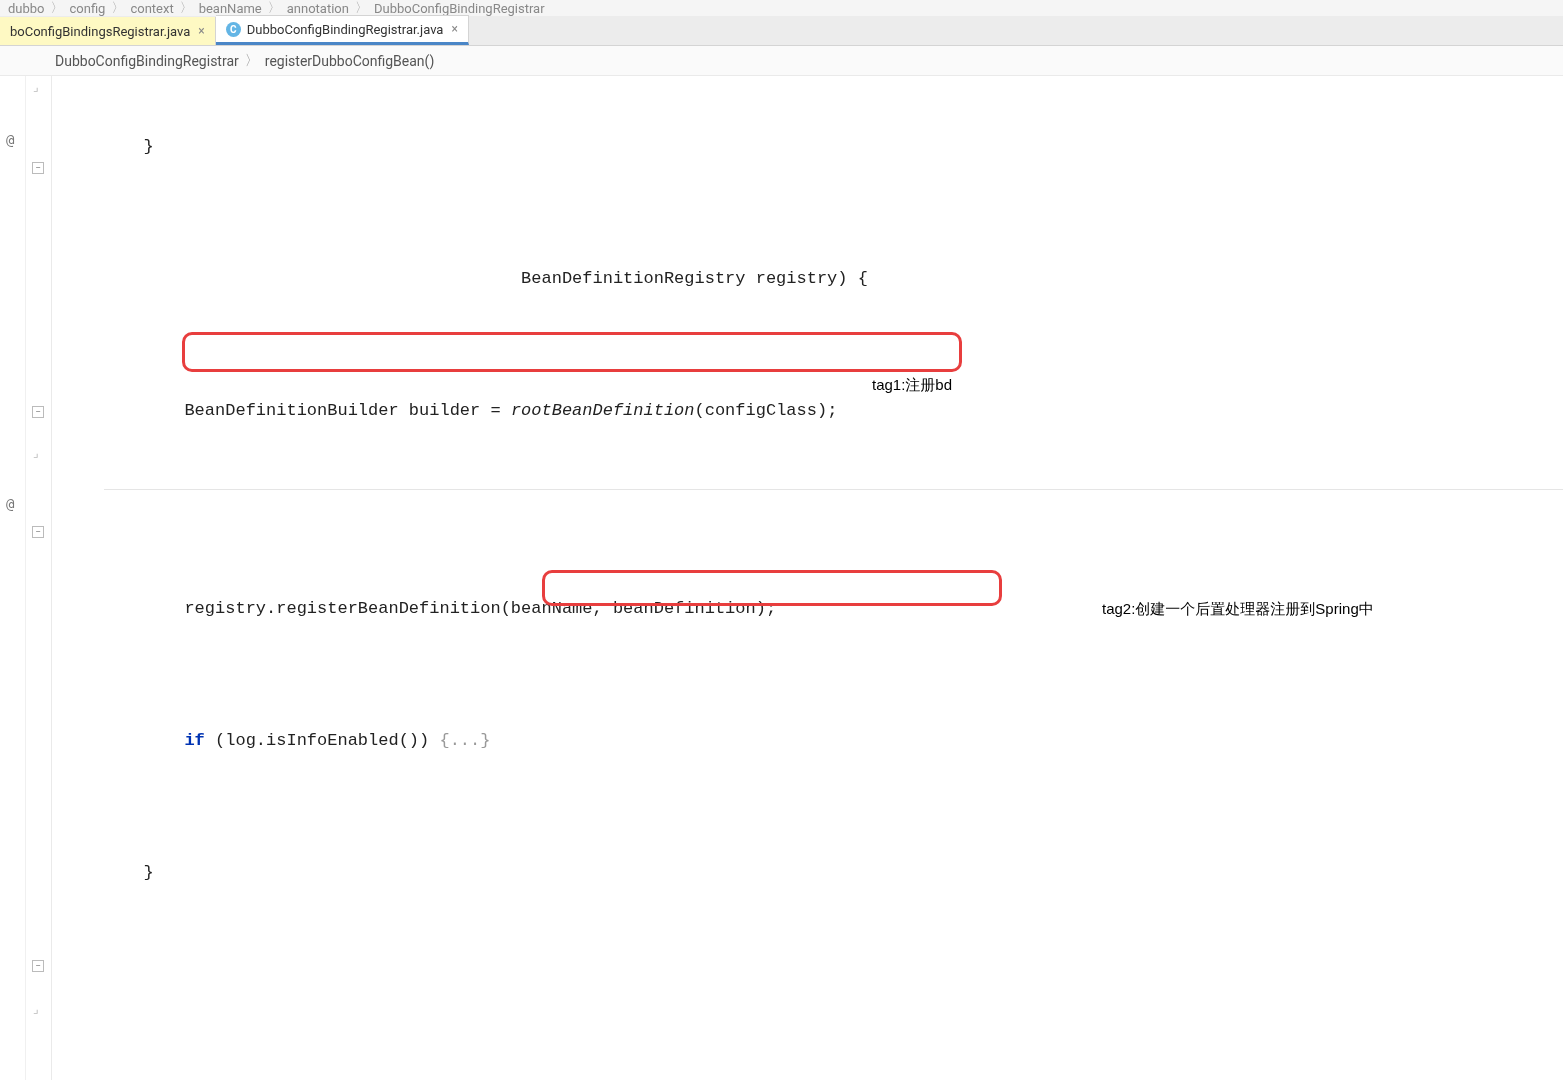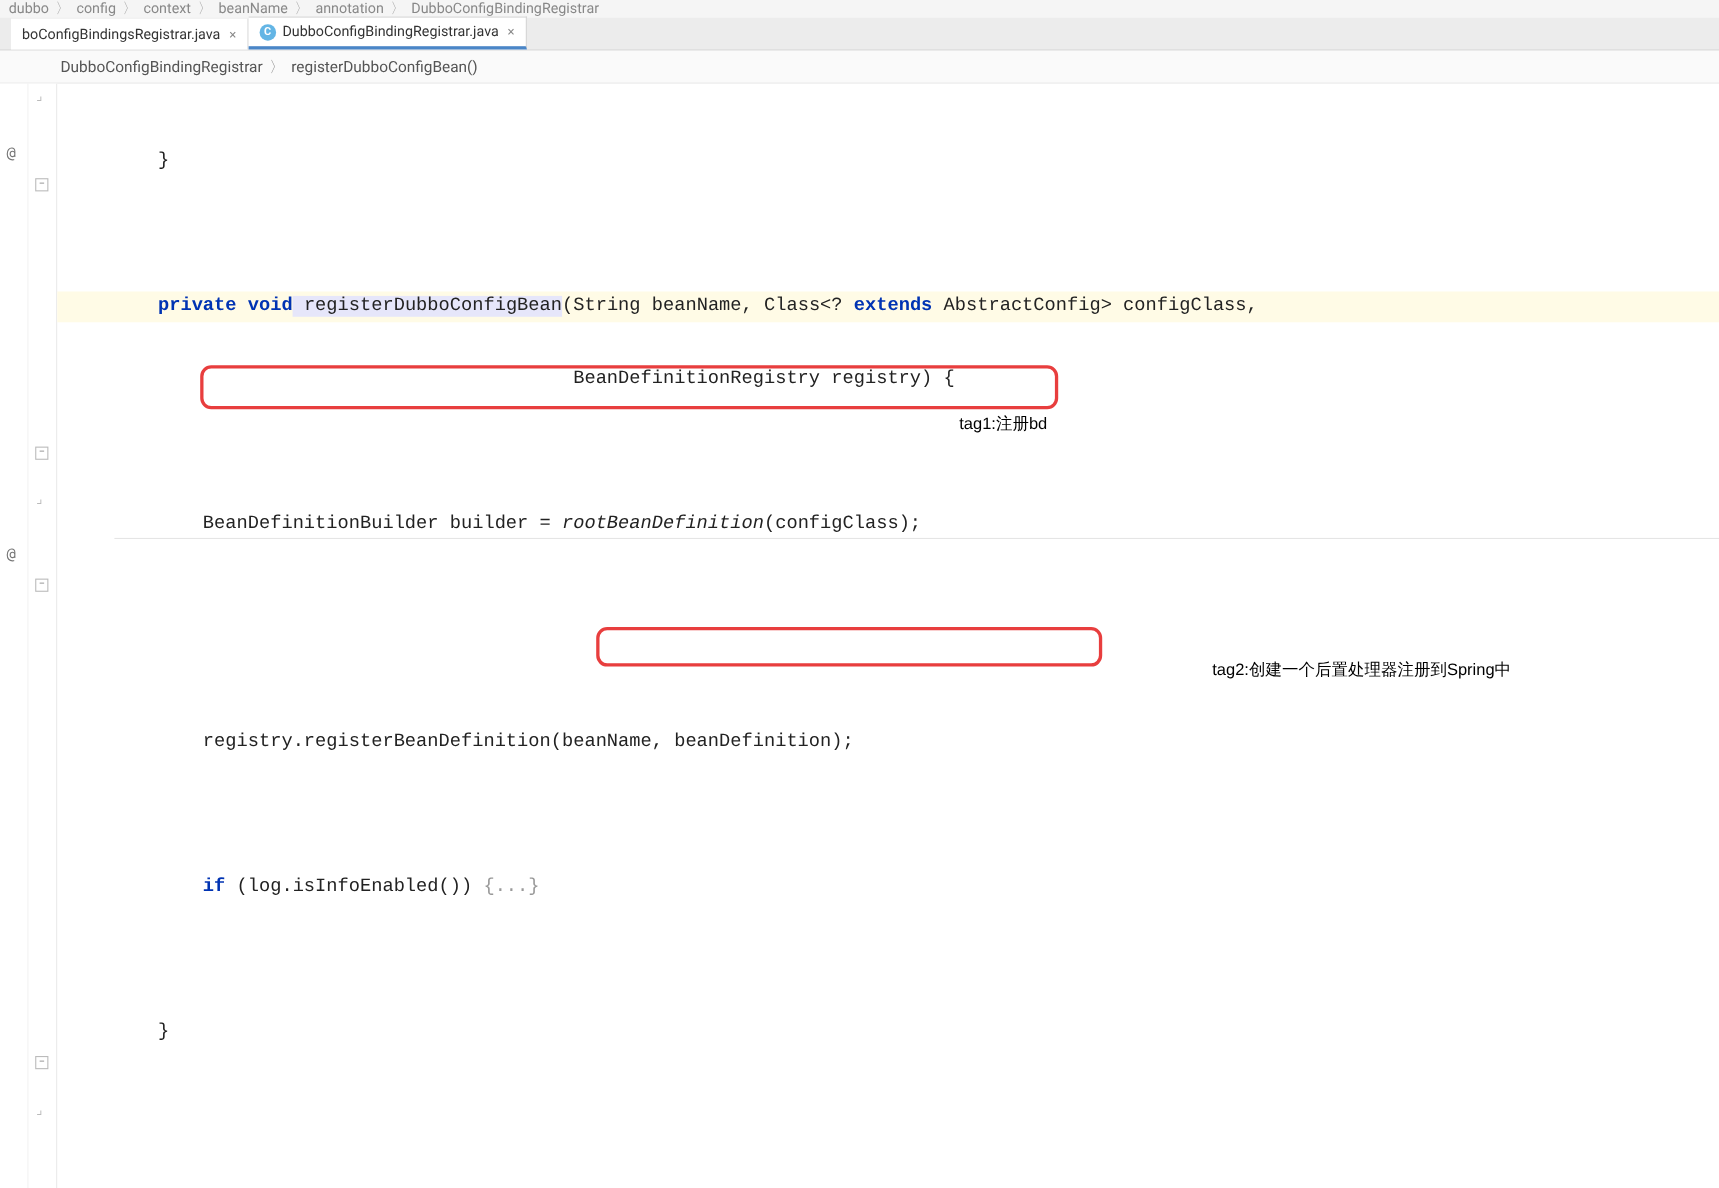--- a/index.html
+++ b/index.html
@@ -33,21 +33,21 @@
     .tab {
       display: flex;
       align-items: center;
       height: 28px;
       padding: 0 10px;
       font-size: 13px;
       color: #333;
       border-right: 1px solid #d4d4d4;
       cursor: pointer;
     }
-    .tab.inactive { background: #ffffff; margin-left: 10px; }
+    .tab.inactive { background: #fef9c3; }
     .tab.active { background: #ffffff; border-top: 1px solid #d4d4d4; border-bottom: 3px solid #4a86c7; height: 30px;}
     .tab .ficon {
       width: 15px; height: 15px; border-radius: 50%;
       background: #63b5e5; color: #fff; font-size: 10px; font-weight: bold;
       display: inline-flex; align-items: center; justify-content: center;
       margin-right: 6px;
     }
     .tab .close { margin-left: 8px; color: #888; font-size: 12px; }
     .sub-crumb {
       height: 30px;
@@ -183,21 +183,20 @@
     <span class="fold" style="top:330px">−</span>
     <span class="brace-mark" style="top:370px">⌟</span>
     <span class="fold" style="top:450px">−</span>
     <span class="fold" style="top:884px">−</span>
     <span class="brace-mark" style="top:926px">⌟</span>
   </div>
   <div class="code-area">
 
     <div class="line"><span>        }</span></div>
     <div class="line"></div>
-    <div class="line hl-yellow"><span>        </span><span class="kw">private</span><span class="kw"> void</span><span class="method-def"> registerDubboConfigBean</span><span>(String beanName, Class&lt;? </span><span class="kw">extends</span><span> AbstractConfig&gt; configClass,</span></div>
     <div class="line"><span>                                             BeanDefinitionRegistry registry) {</span></div>
     <div class="line"></div>
     <div class="line"><span>            BeanDefinitionBuilder builder = </span><span class="italic-static">rootBeanDefinition</span><span>(configClass);</span></div>
     <div class="line"></div>
     <div class="line"></div>
     <div class="line"><span>            registry.registerBeanDefinition(beanName, beanDefinition);</span></div>
     <div class="line"></div>
     <div class="line"><span>            </span><span class="kw">if</span><span> (log.isInfoEnabled()) </span><span class="fold-text">{...}</span></div>
     <div class="line"></div>
     <div class="line"><span>        }</span></div>

